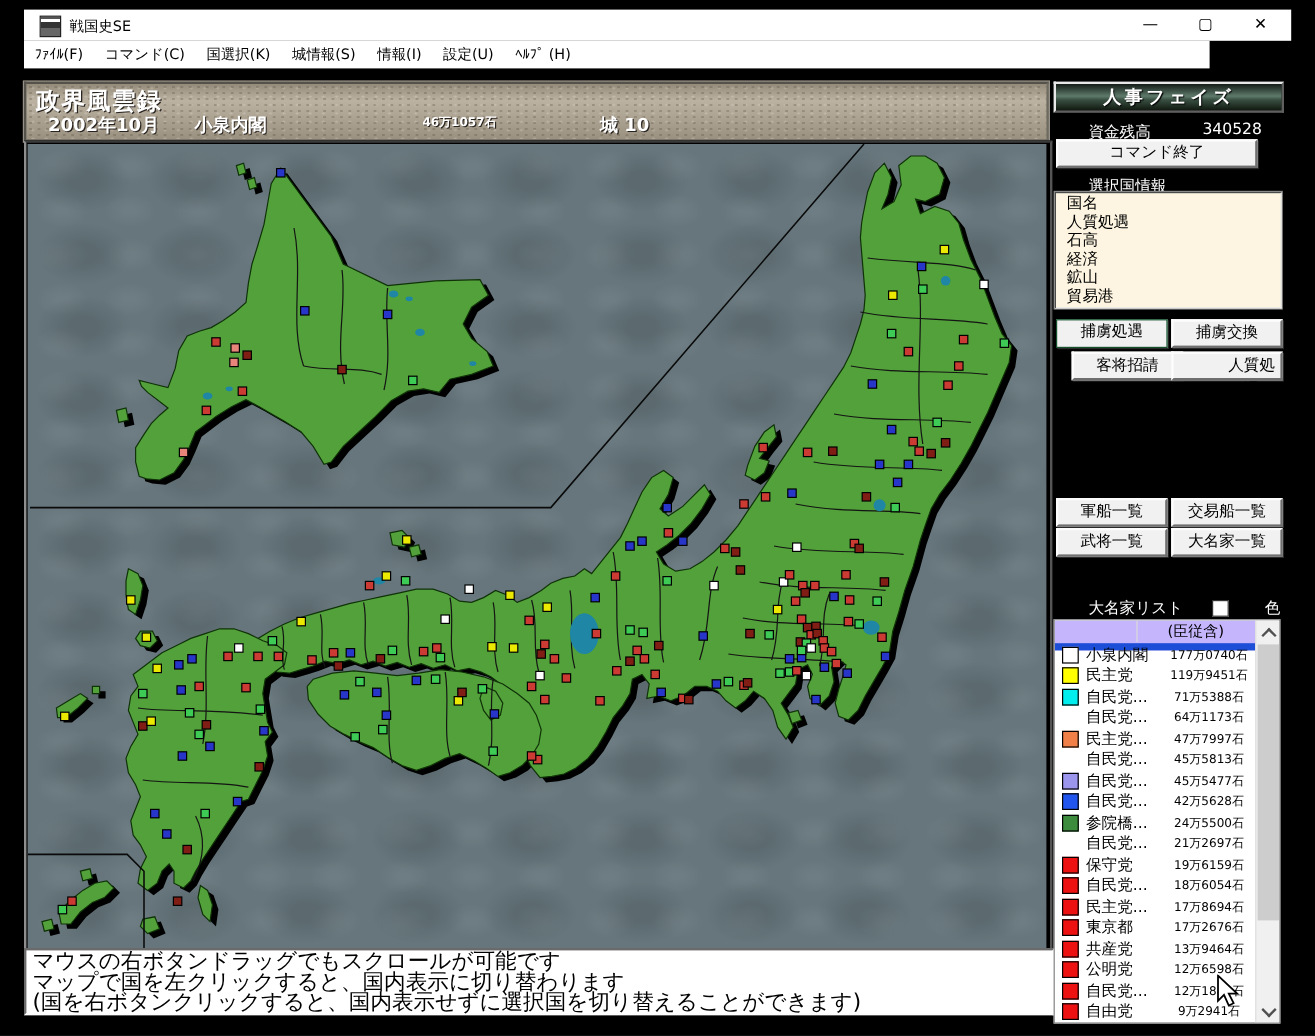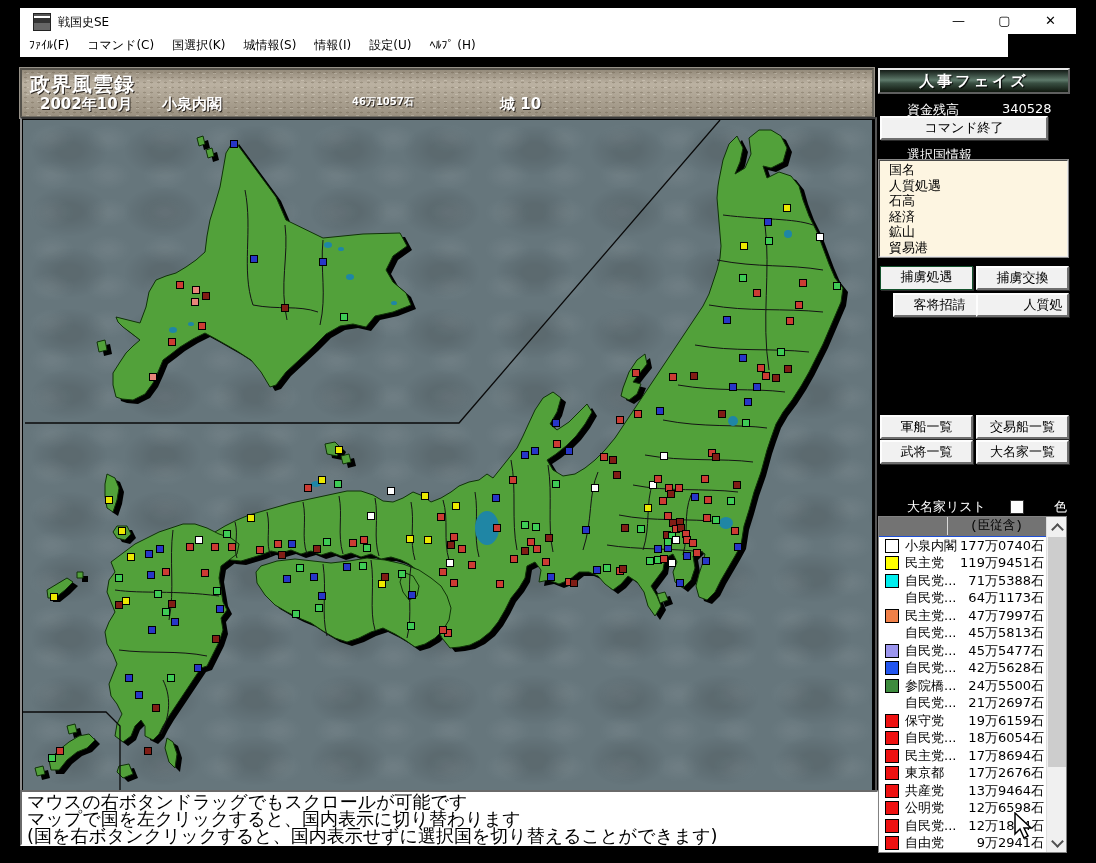--- a/index.html
+++ b/index.html
@@ -64,30 +64,30 @@
   #btn-act3{left:98px;top:225px;padding-left:41px;}
   #btn-list0{left:2px;top:347px;}
   #btn-list1{left:98px;top:347px;}
   #btn-list2{left:2px;top:372px;}
   #btn-list3{left:98px;top:372px;}
   #daimyo-label{left:3px;top:430px;}
   #color-checkbox{left:132px;top:432px;width:12px;height:12px;background:#fff;border:1px solid #333;}
   #color-label{left:150px;top:430px;}
   #daimyo-list{left:0;top:448px;width:189px;height:337px;background:#fff;
     border:1px solid #828282;box-sizing:border-box;overflow:hidden;}
-  #dl-header{position:absolute;left:0;top:0;width:168px;height:19px;background:#737373;border-bottom:1px solid #1d4ed8;font-family:Liberation Mono, monospace;}
+  #dl-header{position:absolute;left:0;top:0;width:168px;height:19px;background:#c4b5fd;border-bottom:6px solid #1d4ed8;}
   #dl-h1{position:absolute;left:0;top:0;width:68px;height:18px;border-right:1px solid #d9d9d9;}
   #dl-h2{position:absolute;left:68px;top:0;width:99px;height:18px;border-right:1px solid #d9d9d9;
     text-align:center;font-size:12.5px;line-height:18px;color:#000;}
   #dl-rows{position:absolute;left:0;top:20px;width:167px;}
   .dl-row{height:17.5px;display:flex;align-items:center;}
   .dl-swatch{width:12px;height:12px;border:1px solid #000;margin-left:6px;flex:0 0 auto;}
   .dl-swatch.none{visibility:hidden;}
   .dl-name{font-size:13px;color:#000;margin-left:6px;width:66px;white-space:nowrap;overflow:hidden;}
-  .dl-value{font-size:13px;color:#000;flex:1;text-align:right;padding-right:2px;white-space:nowrap;}
+  .dl-value{font-size:10px;color:#000;flex:1;text-align:center;padding-right:2px;white-space:nowrap;}
   #dl-scroll{position:absolute;left:167px;top:0;width:20px;height:335px;background:#f0f0f0;border-left:1px solid #dedede;}
   .chev{position:absolute;left:6px;width:7px;height:7px;border:solid #505050;border-width:0 2px 2px 0;}
   #chev-up{top:8px;transform:rotate(-135deg);}
   #chev-down{top:320px;transform:rotate(45deg);}
   #dl-thumb{position:absolute;left:1px;top:20px;width:18px;height:230px;background:#cdcdcd;}
   
   #cursor{left:994px;top:804px;width:22px;height:30px;}
 </style>
 </head>
 <body>

